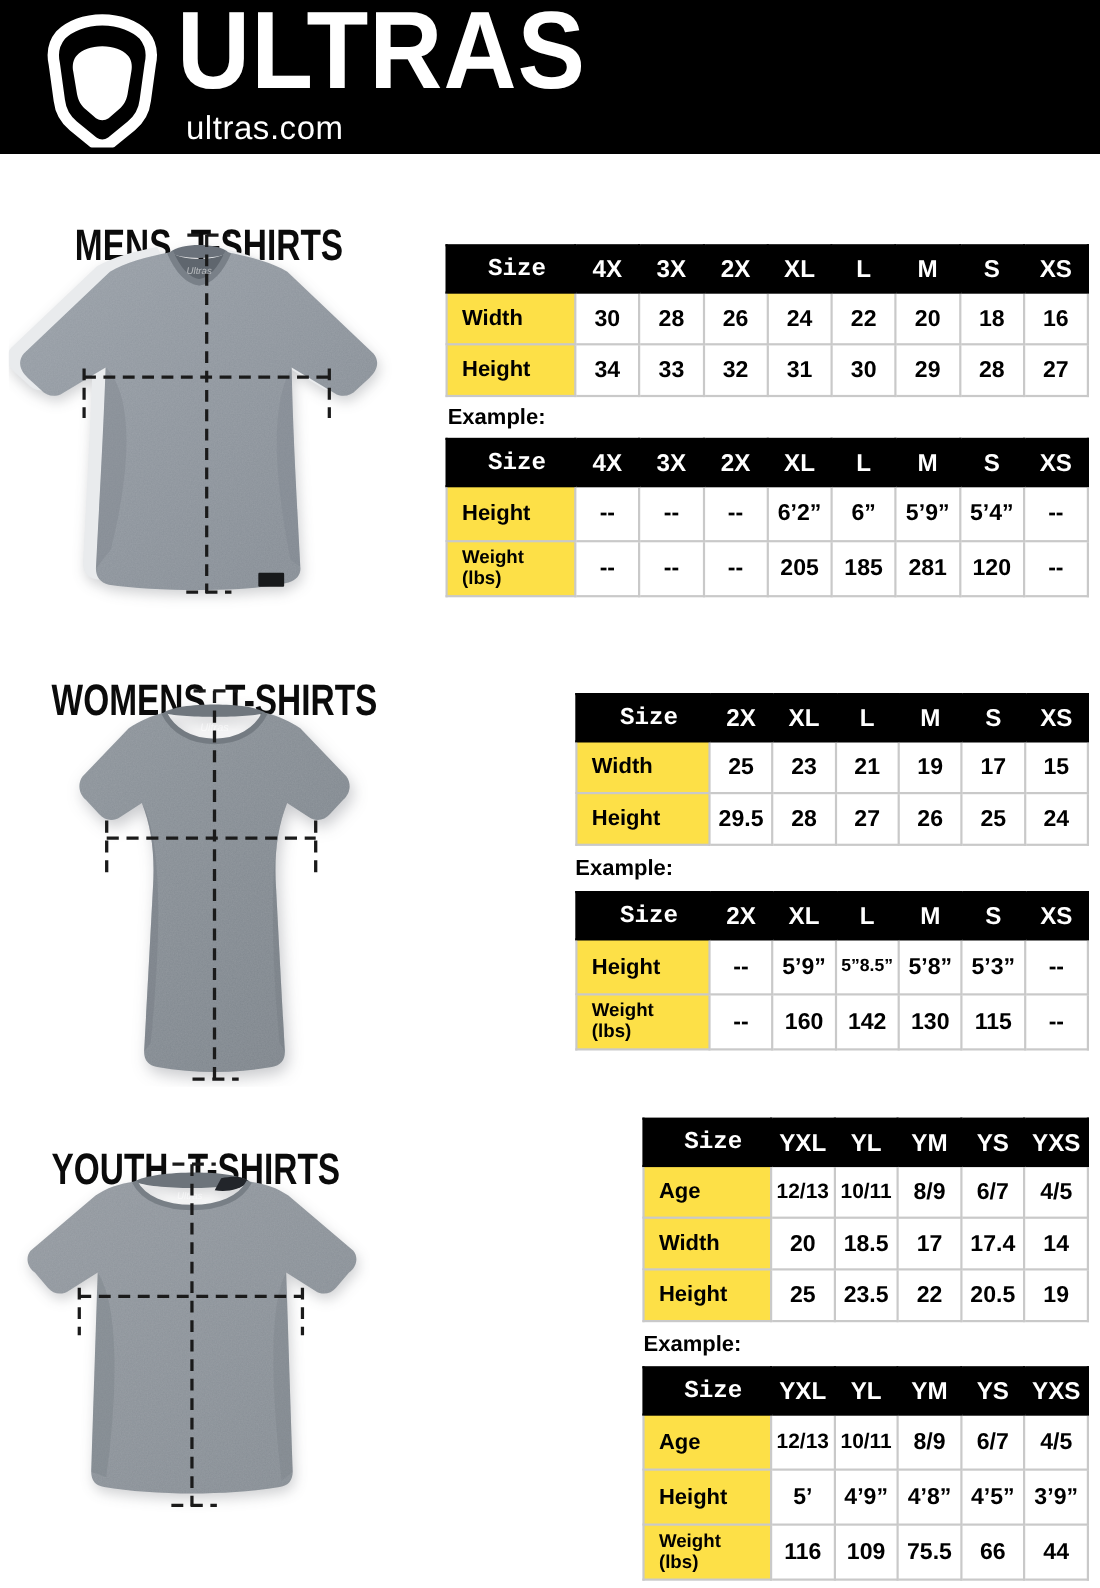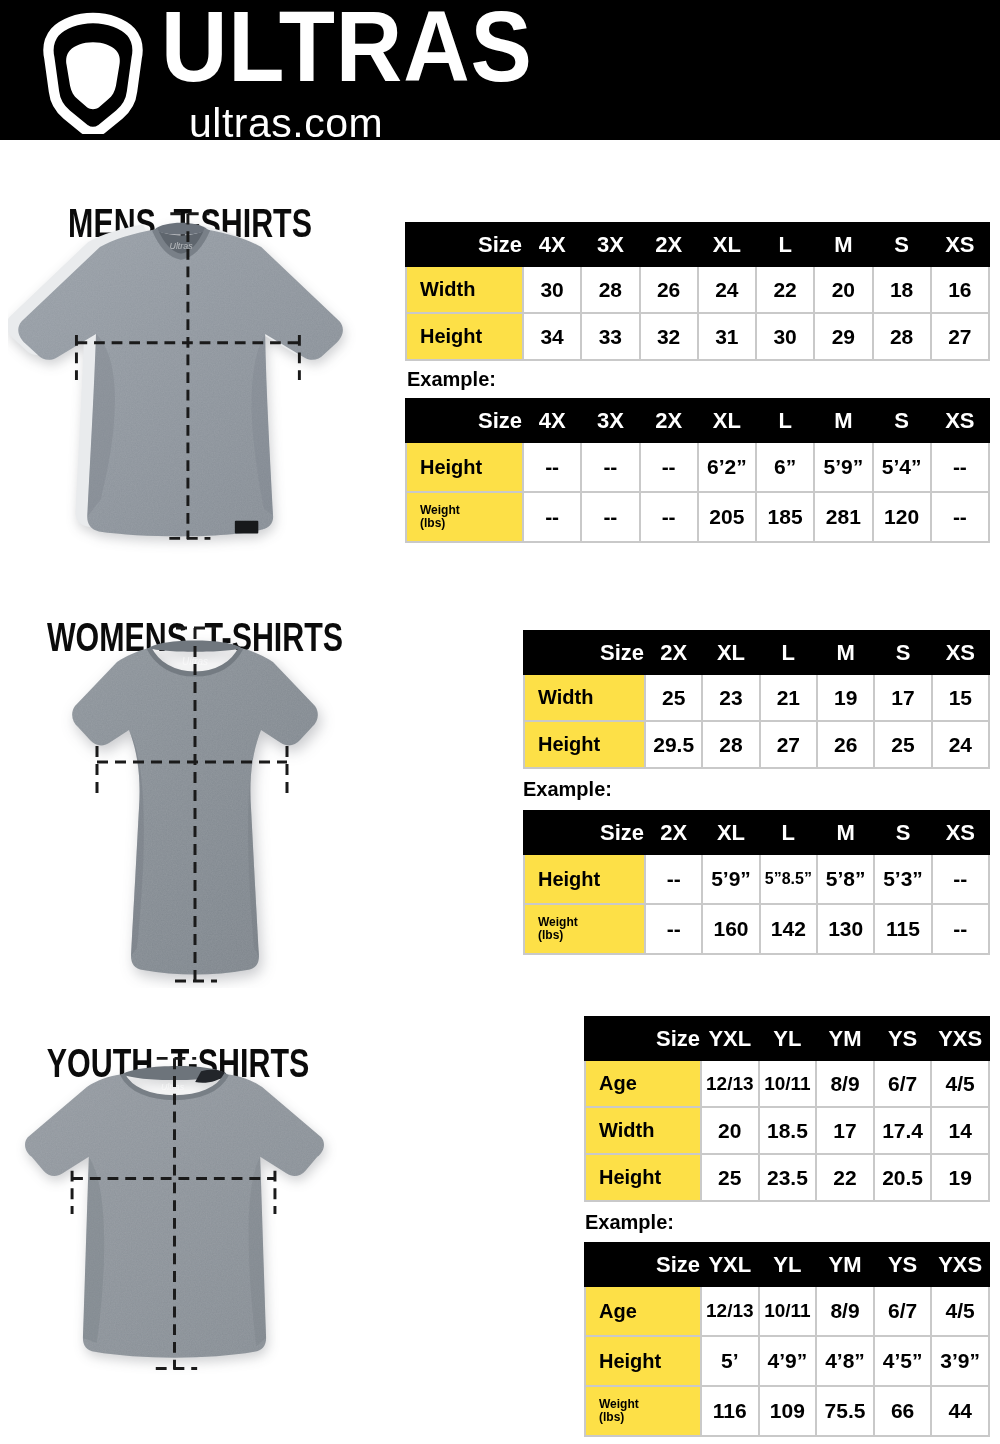--- a/index.html
+++ b/index.html
@@ -3,21 +3,21 @@
 <meta charset="utf-8">
 <style>
   html,body{margin:0;padding:0;background:#fff;}
   .page{position:relative;width:1000px;height:1444px;background:#ffffff;overflow:hidden;
         font-family:"Liberation Sans",sans-serif;}
 
   
   .header-bar{position:absolute;left:0;top:0;width:1000px;height:140px;background:#000;}
   .brand-title{position:absolute;left:161px;top:-6px;color:#fff;font-weight:bold;font-size:100px;
         line-height:104px;letter-spacing:1px;transform:scaleX(.92);transform-origin:left top;white-space:nowrap;}
-  .brand-domain{position:absolute;left:169px;top:100px;color:#fff;font-size:41px;letter-spacing:.5px;margin-left:20px;}
+  .brand-domain{position:absolute;left:169px;top:100px;color:#fff;font-size:30px;letter-spacing:.5px;}
   .logo-svg{position:absolute;left:30px;top:10px;}
 
   
   .sec-title{position:absolute;font-weight:bold;color:#0b0b0b;font-size:40px;line-height:1;
         white-space:nowrap;text-align:center;transform:scaleX(.76);transform-origin:center top;
         word-spacing:12px;letter-spacing:0px;}
   #mens-title{left:0;width:380px;top:170px;}
   #womens-title{left:0;width:390px;top:584px;}
   #youth-title{left:0;width:356px;top:1010px;}
 
@@ -33,23 +33,23 @@
   #mens-example{left:405px;top:398px;width:585px;}
   #womens-size{left:523px;top:630px;width:467px;}
   #womens-example{left:523px;top:810px;width:467px;}
   #youth-size{left:584px;top:1016px;width:406px;}
   #youth-example{left:584px;top:1242px;width:406px;}
 
   .chart table{border-collapse:collapse;width:100%;table-layout:fixed;background:#fff;}
   .chart th,.chart td{border:2px solid #c9c9c9;}
   .chart thead th{background:#000;color:#fff;border:2px solid #000;font-size:22px;font-weight:bold;
         height:41px;text-align:center;padding:0;}
-  .chart thead th.first{text-align:right;padding-left:11px;}
+  .chart thead th.first{text-align:center;padding-left:11px;font-family:Liberation Mono, monospace;}
   .chart tbody th{font-size:20px;font-weight:bold;color:#000;text-align:left;padding-left:13px;background:#fde047;}
-  .chart tbody th.two-line{font-size:12px;line-height:1.1;}
+  .chart tbody th.two-line{font-size:17px;line-height:1.1;}
   .chart tbody th .l1,.chart tbody th .l2{display:block;}
   .chart td{font-size:21px;font-weight:bold;color:#000;text-align:center;height:45px;padding:0;background:#fff;}
   .chart.ex td{height:48px;}
   .chart td.sm{font-size:19px;}
   .chart td.xs{font-size:16px;}
   .cols-9 col.c-label{width:117px;}
   .cols-7 col.c-label{width:121px;}
   .cols-6 col.c-label{width:116px;}
 
   

